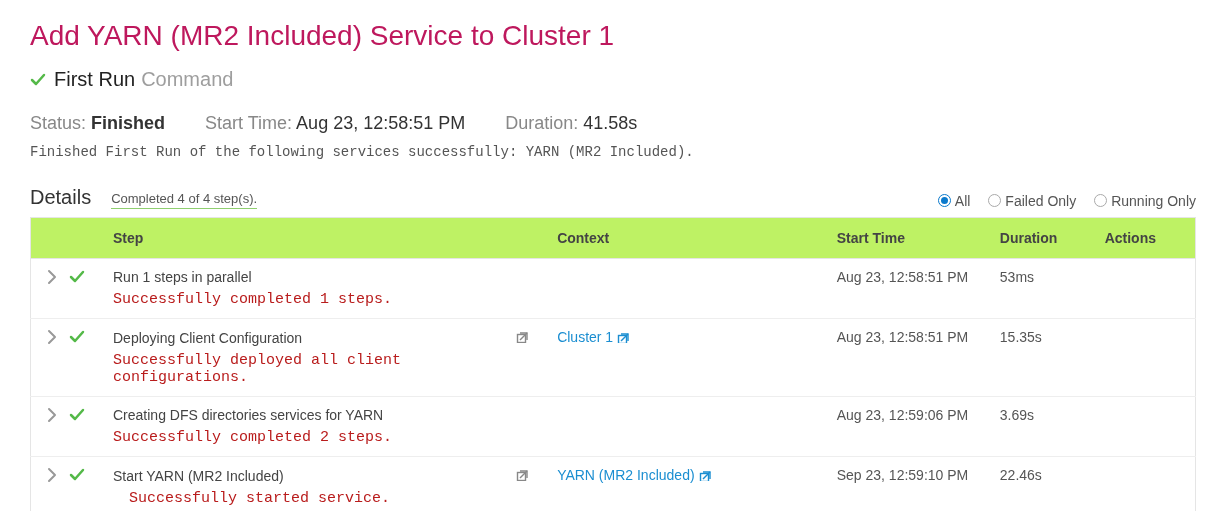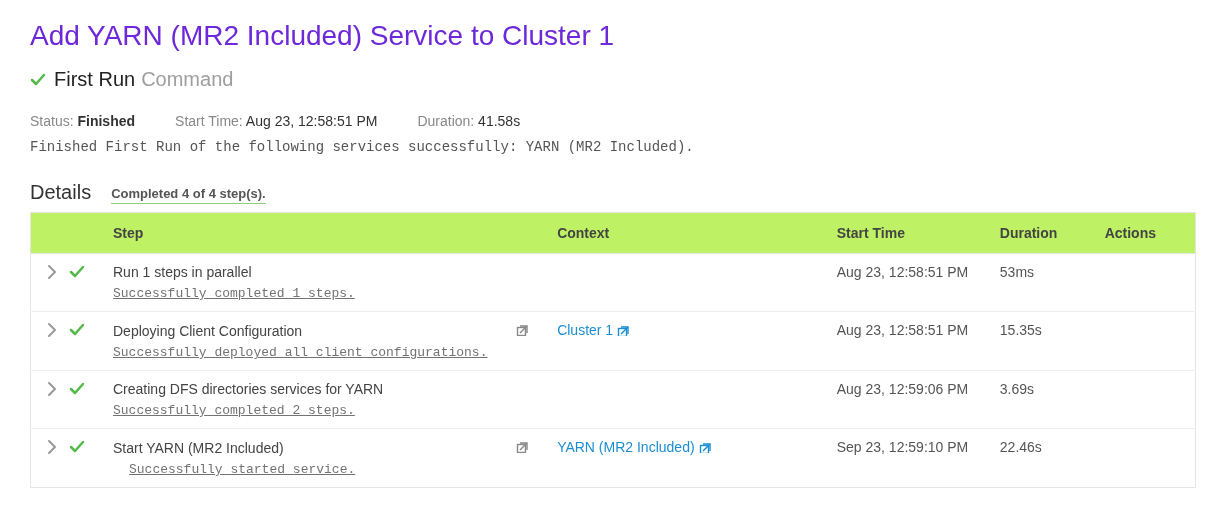--- a/index.html
+++ b/index.html
@@ -1,43 +1,42 @@
 <!DOCTYPE html>
 <html><head>
   <meta charset="utf-8">
   <style>
     * { margin:0; padding:0; box-sizing:border-box; }
     body {
       font-family:"Helvetica Neue",Helvetica,Arial,sans-serif;
       color:#333; background:#fff; padding:20px 30px;
       font-size:14px;
     }
-    .page-title { font-size:28px; font-weight:400; color:#6d28d9; margin-bottom:16px; }
+    .page-title { font-size:28px; font-weight:400; color:#be185d; margin-bottom:16px; }
     .command-line { display:flex; align-items:center; gap:6px; margin-bottom:22px; font-size:20px; }
     .check-icon svg { display:block; }
     .cmd-name { color:#222; font-weight:400; }
     .cmd-suffix { color:#9e9e9e; }
-    .meta-row { display:flex; gap:40px; align-items:baseline; color:#777; margin-bottom:10px; font-size:14px;}
+    .meta-row { display:flex; gap:40px; align-items:baseline; color:#777; margin-bottom:10px; font-size:18px;}
     .meta-label { color:#888; }
     .meta-value { color:#333; font-weight:700; }
     .meta-value-normal { color:#333; }
     .result-msg {
       font-family:Menlo,Consolas,"Courier New",monospace;
       color:#555; font-size:14px; margin:8px 0 26px 0;
     }
     .details-bar {
       display:flex; align-items:baseline; justify-content:space-between;
       margin-bottom:8px;
     }
     .details-left { display:flex; align-items:flex-end; gap:20px; }
     .details-title { font-size:20px; color:#333; font-weight:400; }
     .completed-pill {
       color:#555; font-size:13px; border-bottom:1px solid #8fcf70;
       padding-bottom:2px;
-      font-weight:bold;
     }
     .filters { display:flex; gap:18px; align-items:center; color:#555; font-size:14px;}
     .filter { display:inline-flex; align-items:center; gap:4px; cursor:pointer;}
     .radio {
       width:13px; height:13px; border:1px solid #aaa; border-radius:50%;
       display:inline-flex; align-items:center; justify-content:center;
       background:#fff;
     }
     .radio.sel { border-color:#0b7acc; }
     .radio.sel::after {
@@ -54,21 +53,21 @@
     }
     table.steps tbody tr { border-top:1px solid #eee; }
     table.steps td { padding:10px 14px; vertical-align:top; color:#555;}
     .step-cell { display:flex; flex-direction:column; gap:6px;}
     .step-head { display:flex; align-items:center; gap:10px;}
     .step-title { color:#444; }
     .chevron-icon { color:#999; cursor:pointer; }
     .chevron-icon svg { display:block; }
     .step-sub {
       font-family:Menlo,Consolas,"Courier New",monospace;
-      color:#737373; font-size:13px; margin-left:44px;text-decoration:underline;
+      color:#b91c1c; font-size:15px; margin-left:44px;
     }
     .ctx-link { color:#1b8ed1; text-decoration:none; cursor:pointer; }
     .ext-icon { display:inline-block; vertical-align:middle; margin-left:4px; color:#888;}
     .ext-icon svg { display:inline-block; }
     .col-expand { width:40px;}
     .col-ctx { width:24%;}
     .col-time { width:14%;}
     .col-dur { width:9%;}
     .col-act { width:9%;}
   </style>
@@ -118,20 +117,34 @@
   </div>
 </div>
 
 <div class="result-msg">Finished First Run of the following services successfully: YARN (MR2 Included).</div>
 
 <div class="details-bar">
   <div class="details-left">
     <div class="details-title">Details</div>
     <div class="completed-pill">Completed 4 of 4 step(s).</div>
   </div>
+  <div class="filters">
+    <label class="filter">
+      <span class="radio sel"></span>
+      <span>All</span>
+    </label>
+    <label class="filter">
+      <span class="radio"></span>
+      <span>Failed Only</span>
+    </label>
+    <label class="filter">
+      <span class="radio"></span>
+      <span>Running Only</span>
+    </label>
+  </div>
 </div>
 
 <table class="steps">
   <thead>
     <tr>
       <th class="col-expand"></th>
       <th>Step</th>
       <th class="col-ctx">Context</th>
       <th class="col-time">Start Time</th>
       <th class="col-dur">Duration</th>

